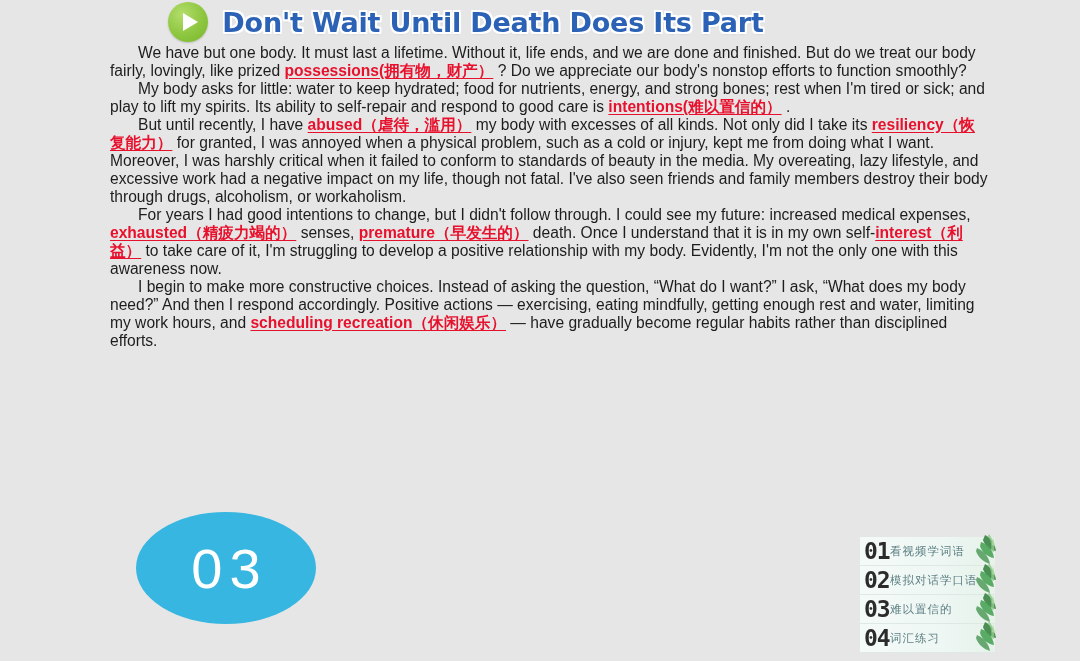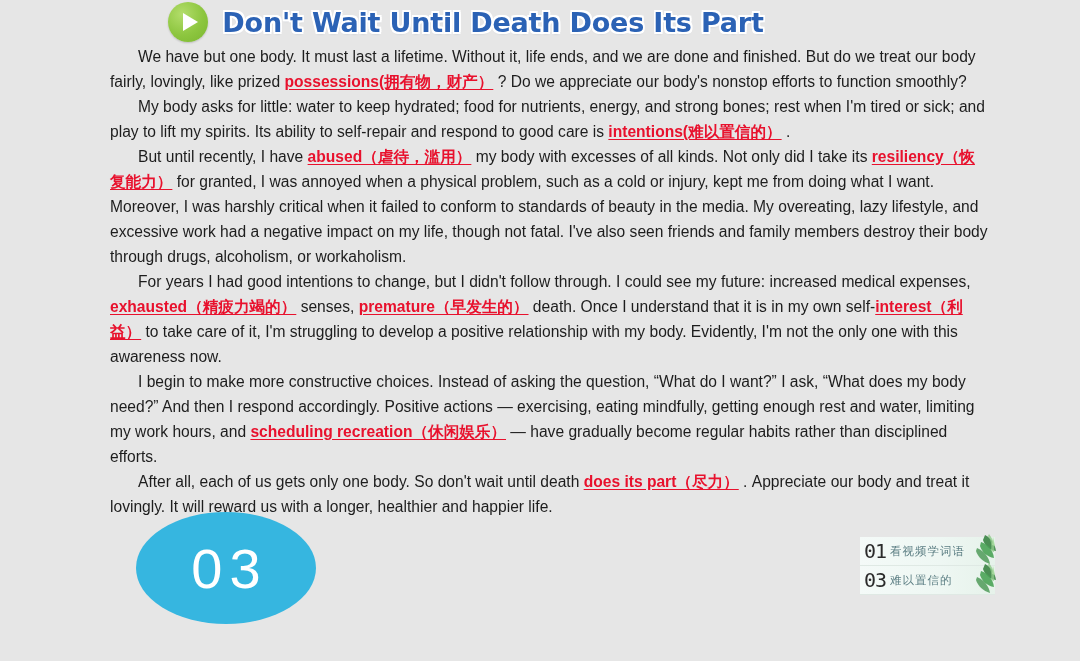--- a/index.html
+++ b/index.html
@@ -64,21 +64,21 @@
        0 2px 2px rgba(120,140,170,0.45);
   }
 
   
   .article {
     position: absolute;
     left: 110px;
     top: 44px;
     width: 880px;
     font-size: 15.6px;
-    line-height: 25px;
+    line-height: 18px;
     color: #1d1d1d;
     text-align: left;
   }
   .article p {
     margin: 0 0 0 0;
     text-indent: 28px;
   }
   .vocab {
     color: #e8112d;
     font-weight: bold;
@@ -130,22 +130,22 @@
     height: 29px;
     display: flex;
     align-items: center;
     background: linear-gradient(to right, #f4faf8 0%, #eef7f3 60%, #e6f2ea 100%);
     border-bottom: 1px solid #dfe9e4;
     padding-left: 4px;
     box-sizing: border-box;
   }
   .menu-item .mnum {
     font-family: "DejaVu Sans Mono", monospace;
-    font-size: 20px;
-    font-weight: normal;
+    font-size: 23px;
+    font-weight: bold;
     color: #2b2b2b;
     letter-spacing: -1px;
     flex: 0 0 auto;
     width: 26px;
   }
   .menu-item .mlabel {
     font-family: "DejaVu Sans", sans-serif;
     font-size: 11.5px;
     color: #5d7f84;
     letter-spacing: 1px;
@@ -172,21 +172,20 @@
   </div>
   <div class="title-text">Don't Wait Until Death Does Its Part</div>
 </div>
 
 <div class="article" id="article">
     <p><span>We have but one body. It must last a lifetime. Without it, life ends, and we are done and finished. But do we treat our body fairly, lovingly, like prized </span><span class="vocab">possessions(拥有物，财产）</span><span> ? Do we appreciate our body's nonstop efforts to function smoothly?</span></p>
     <p><span> My body asks for little: water to keep hydrated; food for nutrients, energy, and strong bones; rest when I'm tired or sick; and play to lift my spirits. Its ability to self-repair and respond to good care is </span><span class="vocab">intentions(难以置信的）</span><span> .</span></p>
     <p><span> But until recently, I have </span><span class="vocab">abused（虐待，滥用）</span><span> my body with excesses of all kinds.  Not only did I take its </span><span class="vocab">resiliency（恢复能力）</span><span> for granted, I was annoyed when a physical problem, such as a cold or injury, kept me from doing what I want. Moreover, I was harshly critical when it failed to conform to standards of beauty in the media. My overeating, lazy lifestyle, and excessive work had a negative impact on my life, though not fatal. I've also seen friends and family members destroy their body through drugs, alcoholism, or workaholism.</span></p>
     <p><span>For years I had good intentions to change, but I didn't follow through. I could see my future: increased medical expenses, </span><span class="vocab">exhausted（精疲力竭的）</span><span>  senses, </span><span class="vocab">premature（早发生的）</span><span> death. Once I understand that it is in my own self-</span><span class="vocab">interest（利益）</span><span> to take care of it, I'm struggling to develop a positive relationship with my body. Evidently, I'm not the only one with this awareness now.</span></p>
     <p><span>I begin to make more constructive choices. Instead of asking the question, “What do I want?” I ask, “What does my body need?” And then I respond accordingly. Positive actions — exercising, eating mindfully, getting enough rest and water, limiting my work hours, and </span><span class="vocab">scheduling recreation（休闲娱乐）</span><span> — have gradually become regular habits rather than disciplined efforts.</span></p>
-    <p><span>After all, each of us gets only one body. So don't wait until death </span><span class="vocab">does its part（尽力）</span><span> . Appreciate our body and treat it lovingly. It will reward us with a longer, healthier and happier life.</span></p>
   </div>
 
 <div class="bottom">
 
   
   
 
   
   
 
@@ -202,23 +201,45 @@
       <span class="mlabel">看视频学词语</span>
       <svg class="leaf" viewBox="0 0 34 34">
         <path d="M20 3 C26 6 30 12 31 19 C25 18 20 14 18 8 Z" fill="#2f7d3a" opacity="0.85"></path>
         <path d="M16 10 C23 12 28 18 29 26 C22 25 17 20 15 14 Z" fill="#4aa356" opacity="0.9"></path>
         <path d="M24 2 C28 7 30 13 29 20 L26 19 C27 13 26 8 23 4 Z" fill="#8fc98a" opacity="0.8"></path>
         <path d="M12 16 C19 19 24 25 25 32 C18 30 13 25 11 19 Z" fill="#3b8f46" opacity="0.75"></path>
         <path d="M28 5 L30 14 L27 13 Z" fill="#a9d9a0" opacity="0.9"></path>
       </svg>
     </div>
     <div class="menu-item">
+      <span class="mnum">02</span>
+      <span class="mlabel">模拟对话学口语</span>
+      <svg class="leaf" viewBox="0 0 34 34">
+        <path d="M20 3 C26 6 30 12 31 19 C25 18 20 14 18 8 Z" fill="#2f7d3a" opacity="0.85"></path>
+        <path d="M16 10 C23 12 28 18 29 26 C22 25 17 20 15 14 Z" fill="#4aa356" opacity="0.9"></path>
+        <path d="M24 2 C28 7 30 13 29 20 L26 19 C27 13 26 8 23 4 Z" fill="#8fc98a" opacity="0.8"></path>
+        <path d="M12 16 C19 19 24 25 25 32 C18 30 13 25 11 19 Z" fill="#3b8f46" opacity="0.75"></path>
+        <path d="M28 5 L30 14 L27 13 Z" fill="#a9d9a0" opacity="0.9"></path>
+      </svg>
+    </div>
+    <div class="menu-item">
       <span class="mnum">03</span>
       <span class="mlabel">难以置信的</span>
       <svg class="leaf" viewBox="0 0 34 34">
         <path d="M20 3 C26 6 30 12 31 19 C25 18 20 14 18 8 Z" fill="#2f7d3a" opacity="0.85"></path>
         <path d="M16 10 C23 12 28 18 29 26 C22 25 17 20 15 14 Z" fill="#4aa356" opacity="0.9"></path>
         <path d="M24 2 C28 7 30 13 29 20 L26 19 C27 13 26 8 23 4 Z" fill="#8fc98a" opacity="0.8"></path>
         <path d="M12 16 C19 19 24 25 25 32 C18 30 13 25 11 19 Z" fill="#3b8f46" opacity="0.75"></path>
         <path d="M28 5 L30 14 L27 13 Z" fill="#a9d9a0" opacity="0.9"></path>
       </svg>
     </div>
+    <div class="menu-item">
+      <span class="mnum">04</span>
+      <span class="mlabel">词汇练习</span>
+      <svg class="leaf" viewBox="0 0 34 34">
+        <path d="M20 3 C26 6 30 12 31 19 C25 18 20 14 18 8 Z" fill="#2f7d3a" opacity="0.85"></path>
+        <path d="M16 10 C23 12 28 18 29 26 C22 25 17 20 15 14 Z" fill="#4aa356" opacity="0.9"></path>
+        <path d="M24 2 C28 7 30 13 29 20 L26 19 C27 13 26 8 23 4 Z" fill="#8fc98a" opacity="0.8"></path>
+        <path d="M12 16 C19 19 24 25 25 32 C18 30 13 25 11 19 Z" fill="#3b8f46" opacity="0.75"></path>
+        <path d="M28 5 L30 14 L27 13 Z" fill="#a9d9a0" opacity="0.9"></path>
+      </svg>
+    </div>
   </div>
 
 </body></html>

